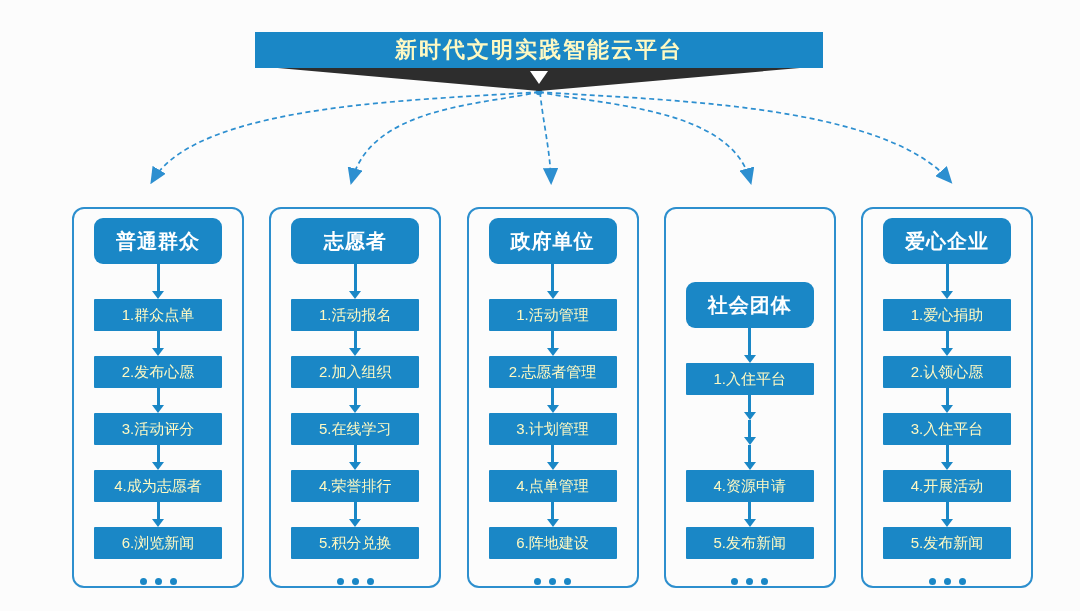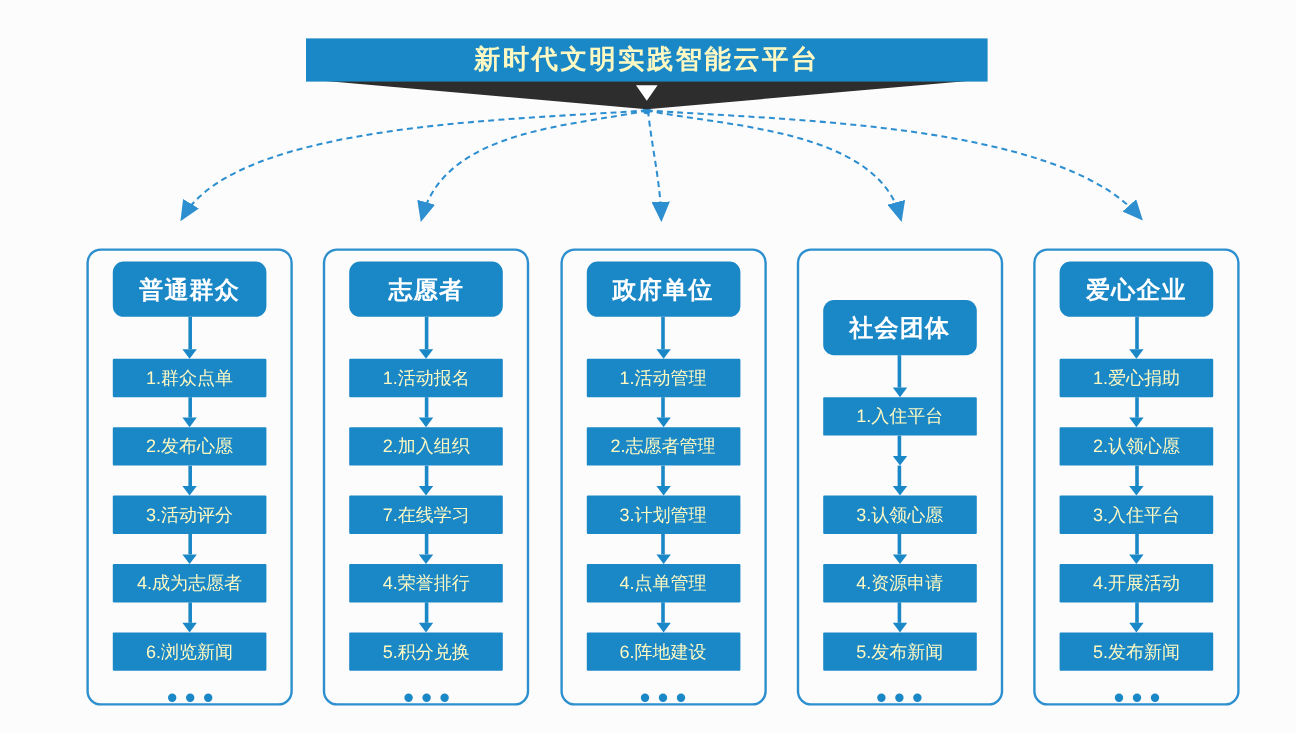--- a/index.html
+++ b/index.html
@@ -133,21 +133,21 @@
       <div class="step">1.活动报名</div>
       <div class="v-arrow arrow-sm">
           <span class="shaft"></span>
           <span class="head"></span>
         </div>
       <div class="step">2.加入组织</div>
       <div class="v-arrow arrow-sm">
           <span class="shaft"></span>
           <span class="head"></span>
         </div>
-      <div class="step">7.在线学习</div>
+      <div class="step">5.在线学习</div>
       <div class="v-arrow arrow-sm">
           <span class="shaft"></span>
           <span class="head"></span>
         </div>
       <div class="step">4.荣誉排行</div>
       <div class="v-arrow arrow-sm">
           <span class="shaft"></span>
           <span class="head"></span>
         </div>
       <div class="step">5.积分兑换</div>
@@ -202,21 +202,20 @@
         </div>
       <div class="step">1.入住平台</div>
       <div class="v-arrow arrow-sm">
           <span class="shaft"></span>
           <span class="head"></span>
         </div>
       <div class="v-arrow arrow-sm">
           <span class="shaft"></span>
           <span class="head"></span>
         </div>
-      <div class="step">3.认领心愿</div>
       <div class="v-arrow arrow-sm">
           <span class="shaft"></span>
           <span class="head"></span>
         </div>
       <div class="step">4.资源申请</div>
       <div class="v-arrow arrow-sm">
           <span class="shaft"></span>
           <span class="head"></span>
         </div>
       <div class="step">5.发布新闻</div>

